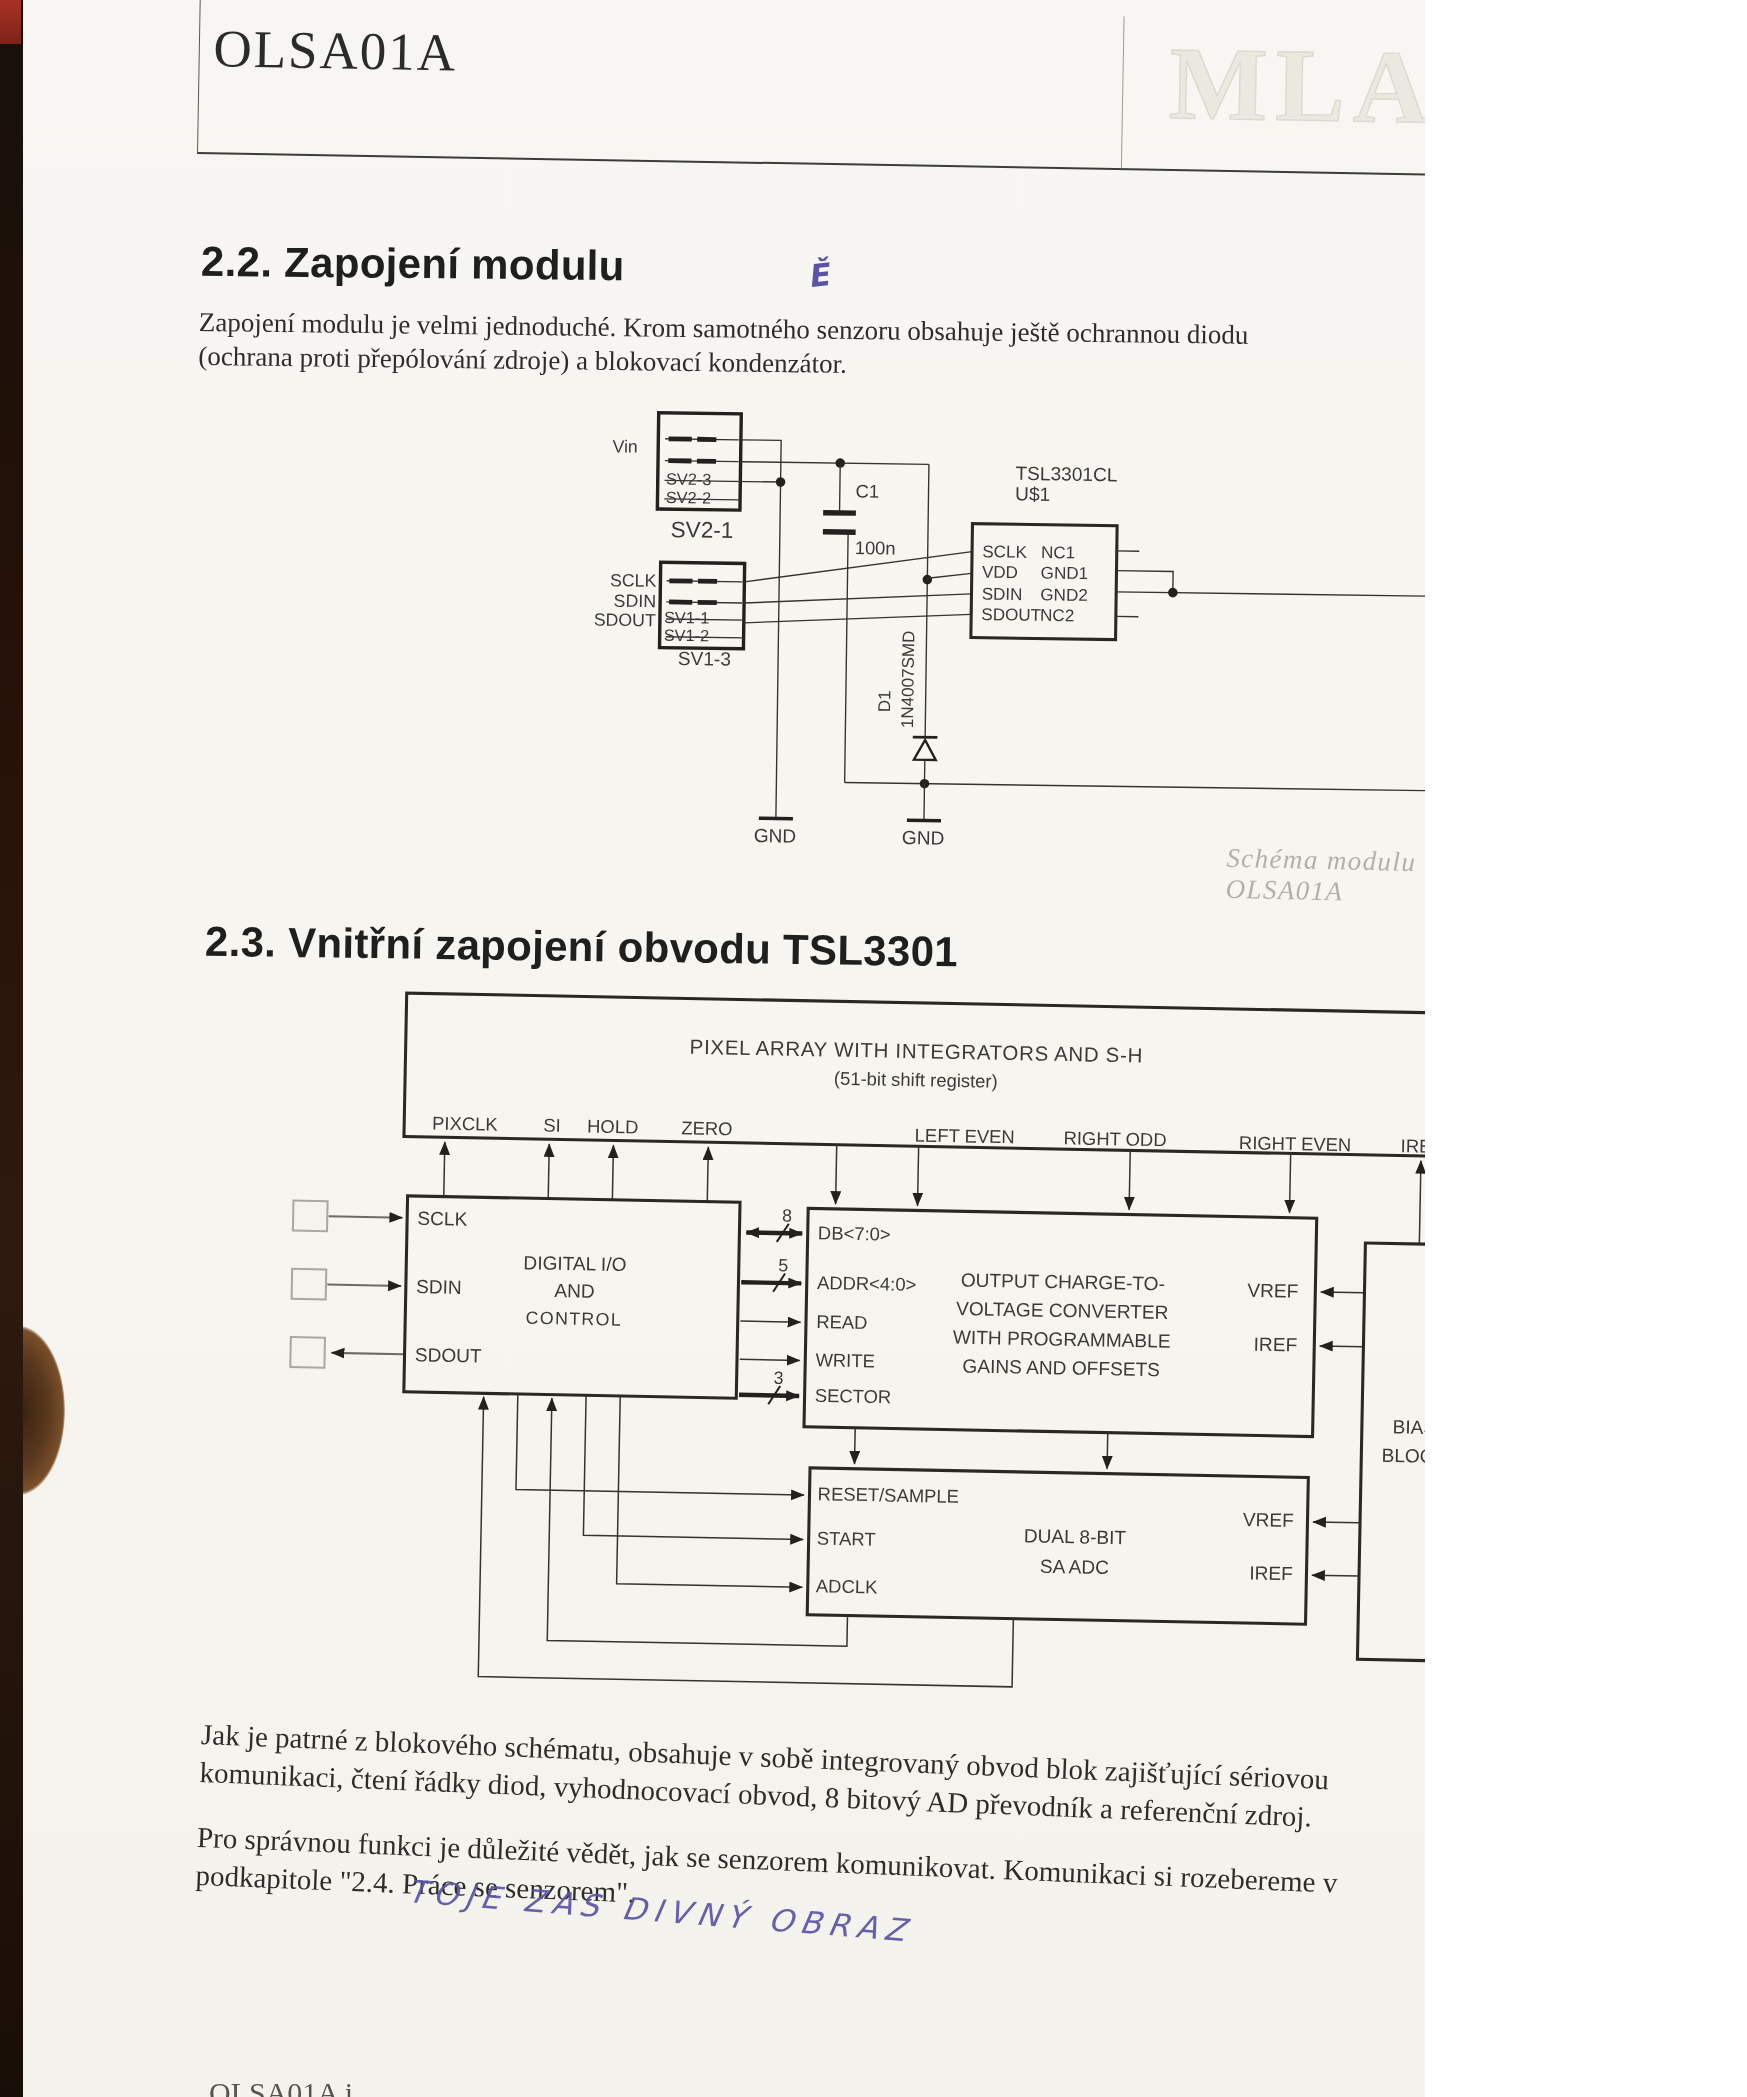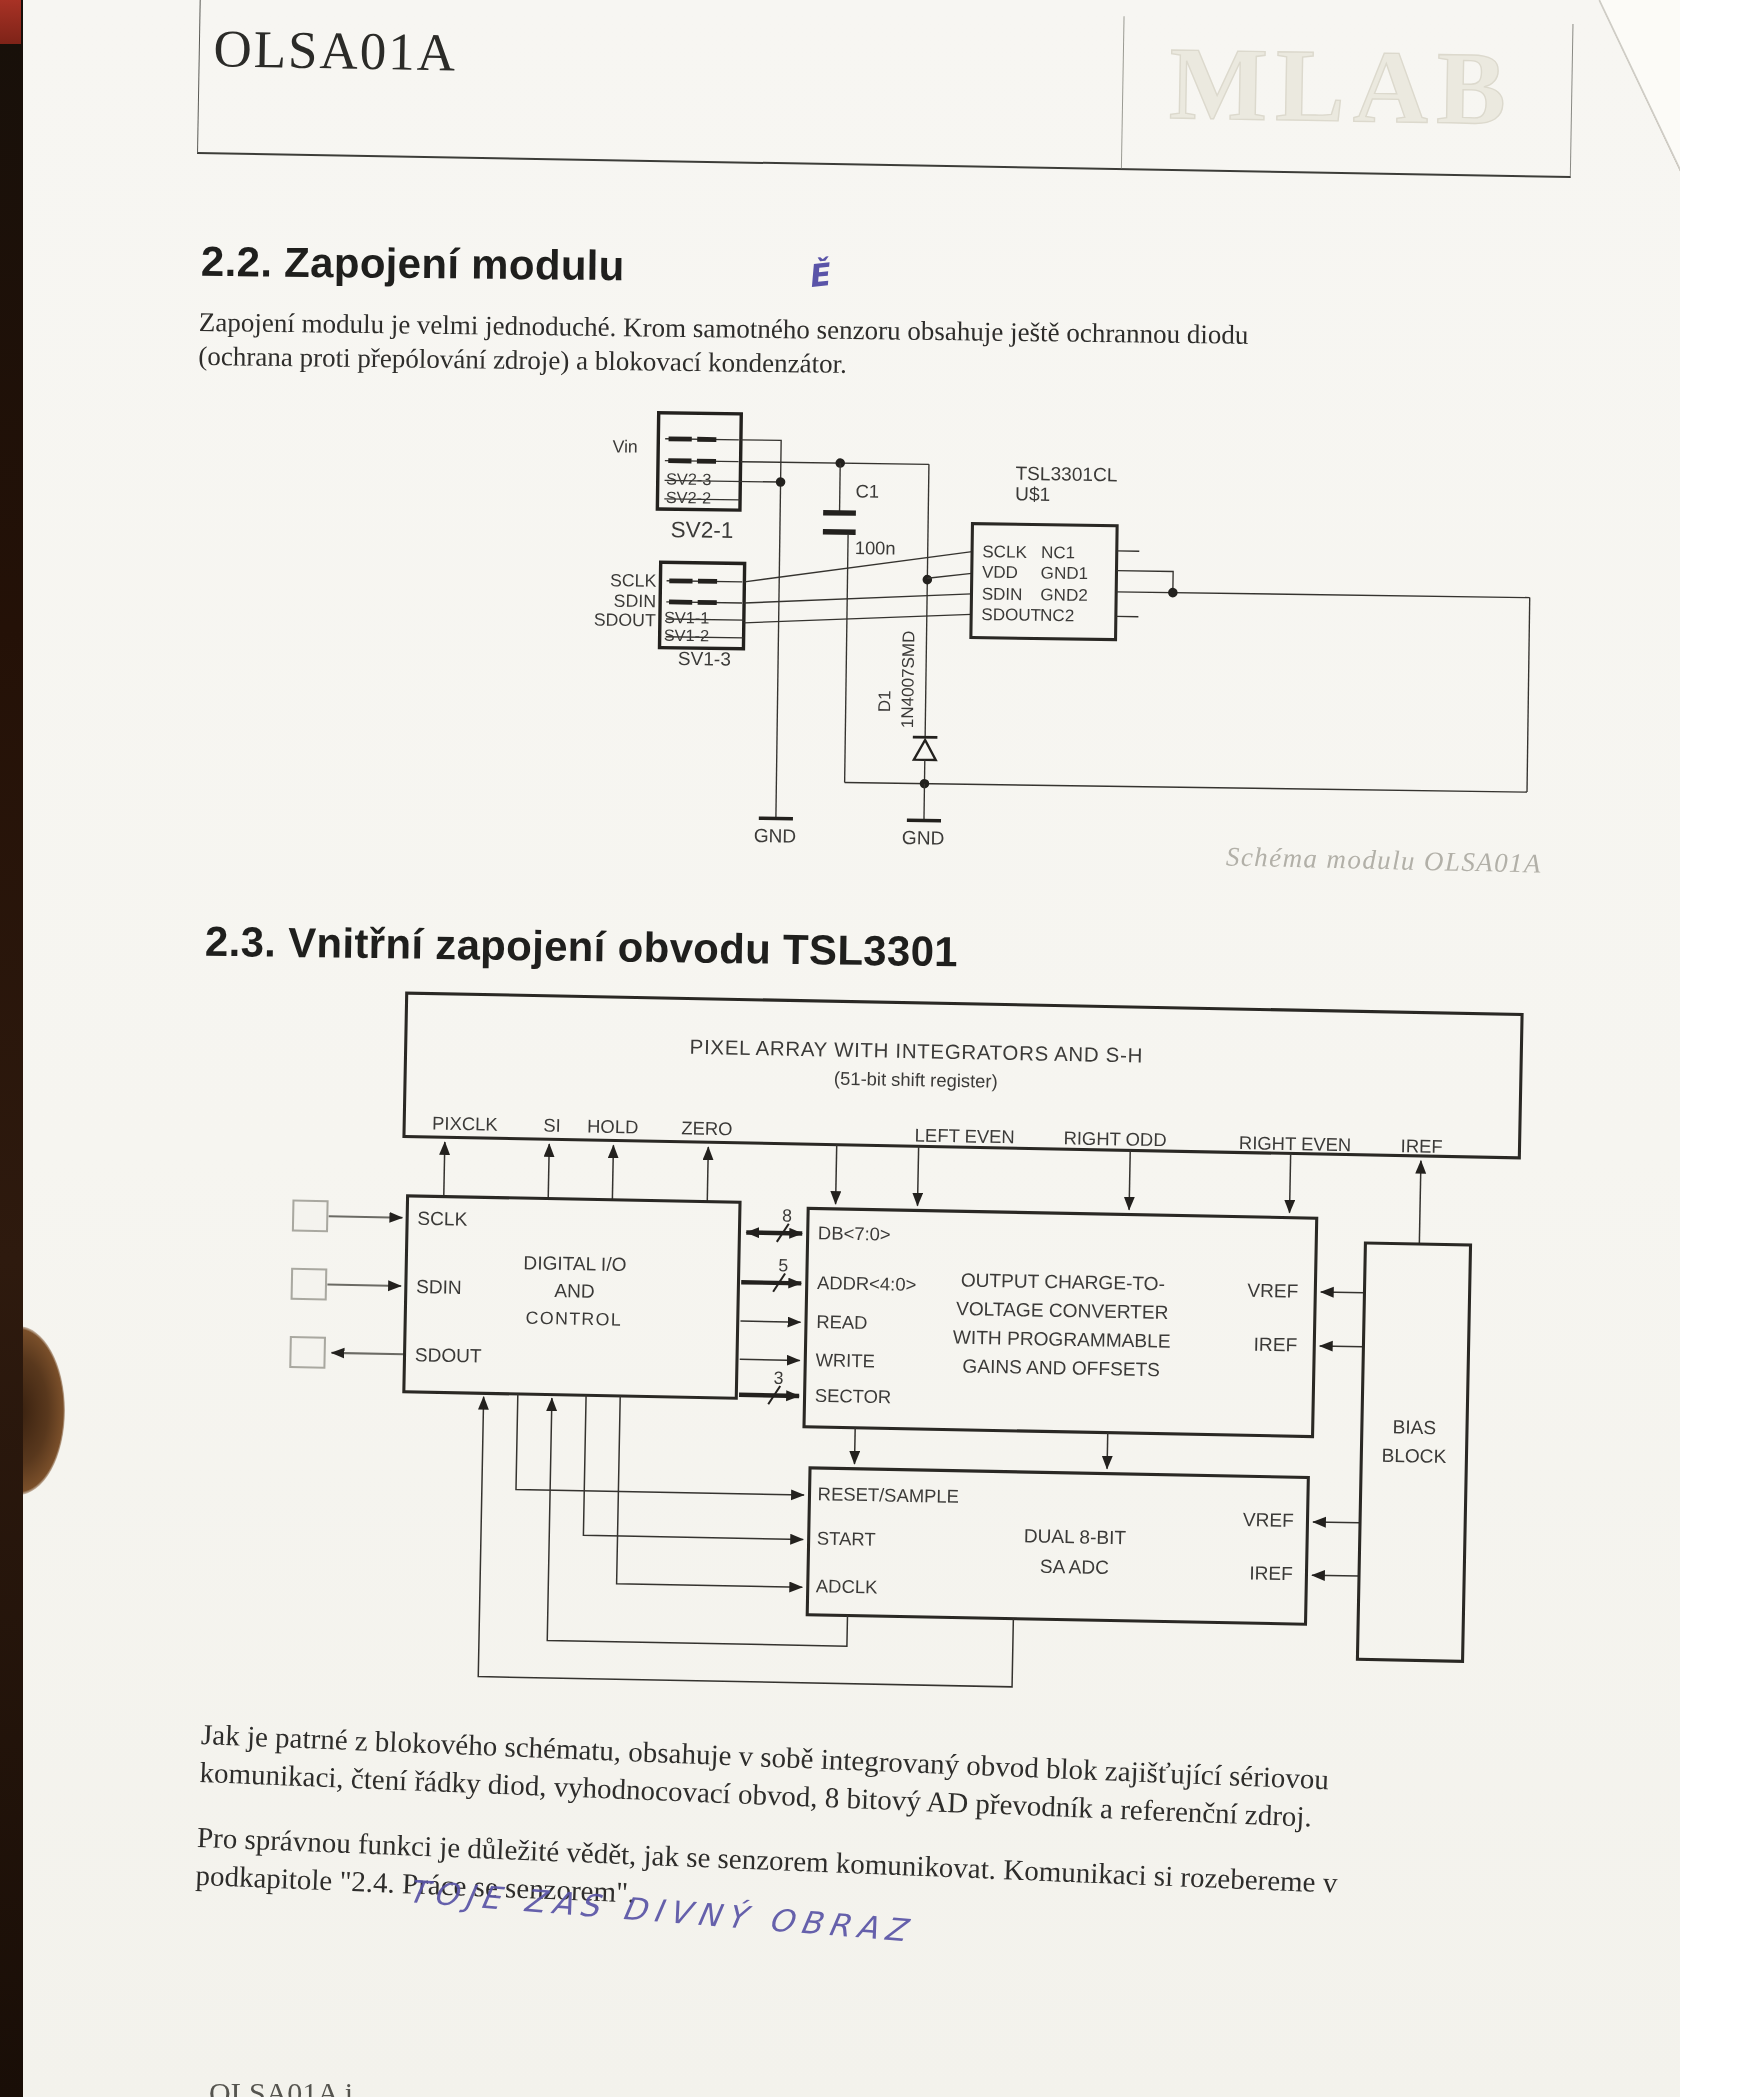--- a/index.html
+++ b/index.html
@@ -1,16 +1,16 @@
 <!DOCTYPE html>
 <html style="font-size:11px"><head>
 <meta charset="utf-8">
 <style>
   html,body{margin:0;padding:0;}
-  #canvas{position:relative;width:1680px;height:2097px;overflow:hidden;
+  #canvas{position:relative;width:1425px;height:2097px;overflow:hidden;
     background:
       repeating-linear-gradient(93deg, rgba(25,12,4,0.28) 0 2.7px, rgba(0,0,0,0) 2.7px 6.8px, rgba(70,35,14,0.22) 6.8px 9.6px, rgba(0,0,0,0) 9.6px 18px),
       linear-gradient(96deg,#6e4020 0%,#8a5430 18%,#714223 40%,#935d36 62%,#6b3d1f 82%,#845029 100%);
     font-family:"Liberation Sans",sans-serif;}
   .paper{position:absolute;left:0;top:0;width:1748px;height:2097px;
     background:linear-gradient(180deg,#f7f6f2 0%,#f6f5f0 55%,#f3f2ec 100%);
     clip-path:polygon(23px 0,1599px 0,1739px 295px,1740px 2097px,18px 2097px);z-index:1;}
   .left-strip{position:absolute;left:0;top:0;width:23px;height:2097px;z-index:6;
     background:linear-gradient(180deg,#17100a,#241107 30%,#2e1a0e 60%,#190e07);}
   .red-mark{position:absolute;left:0;top:0;width:20.5px;height:44px;z-index:7;

